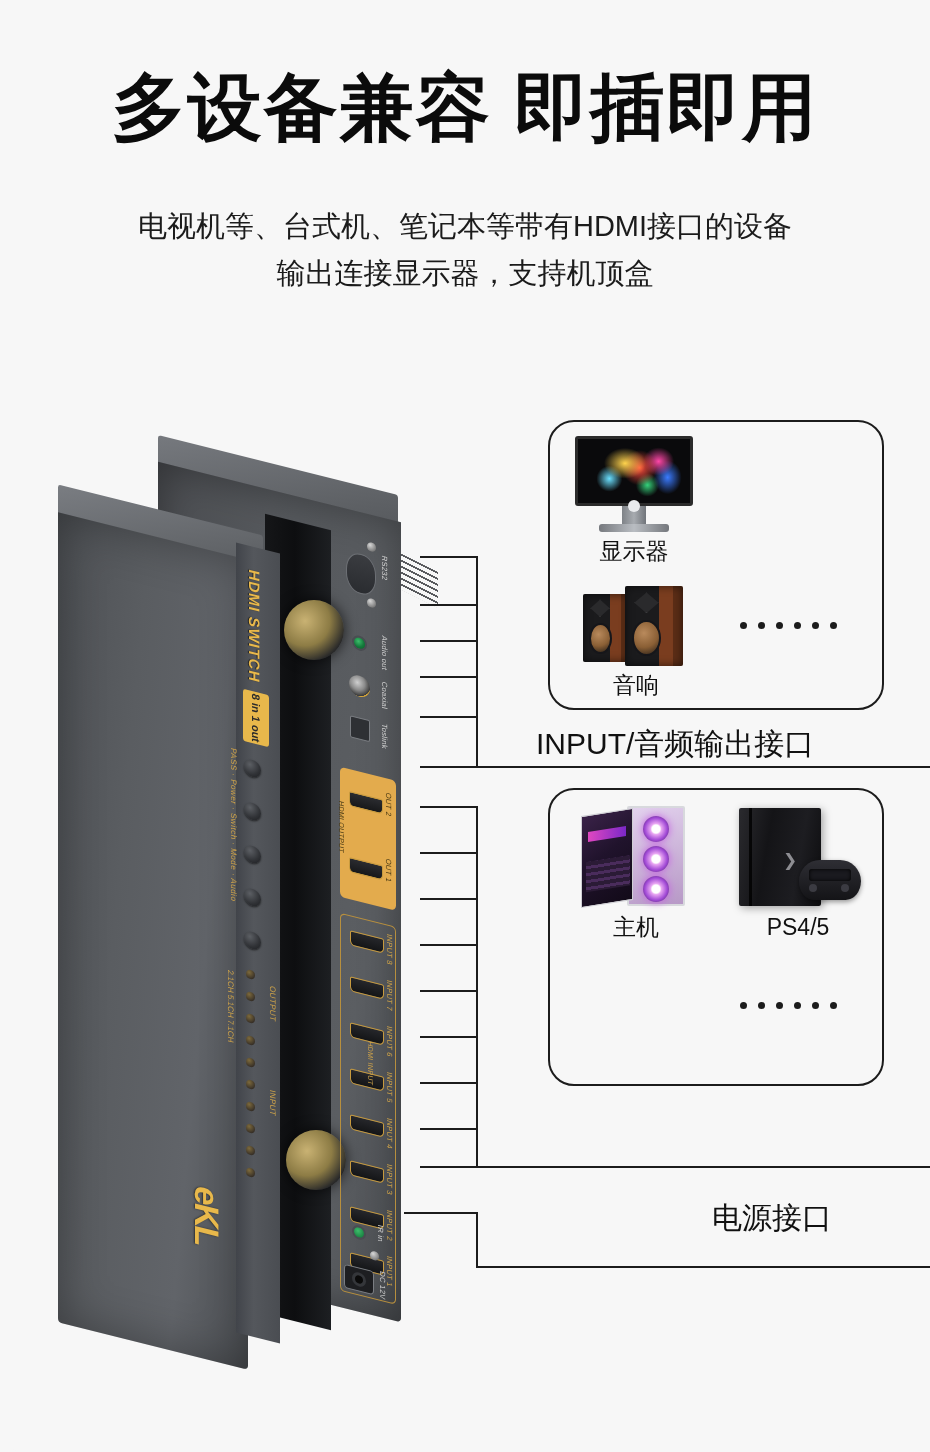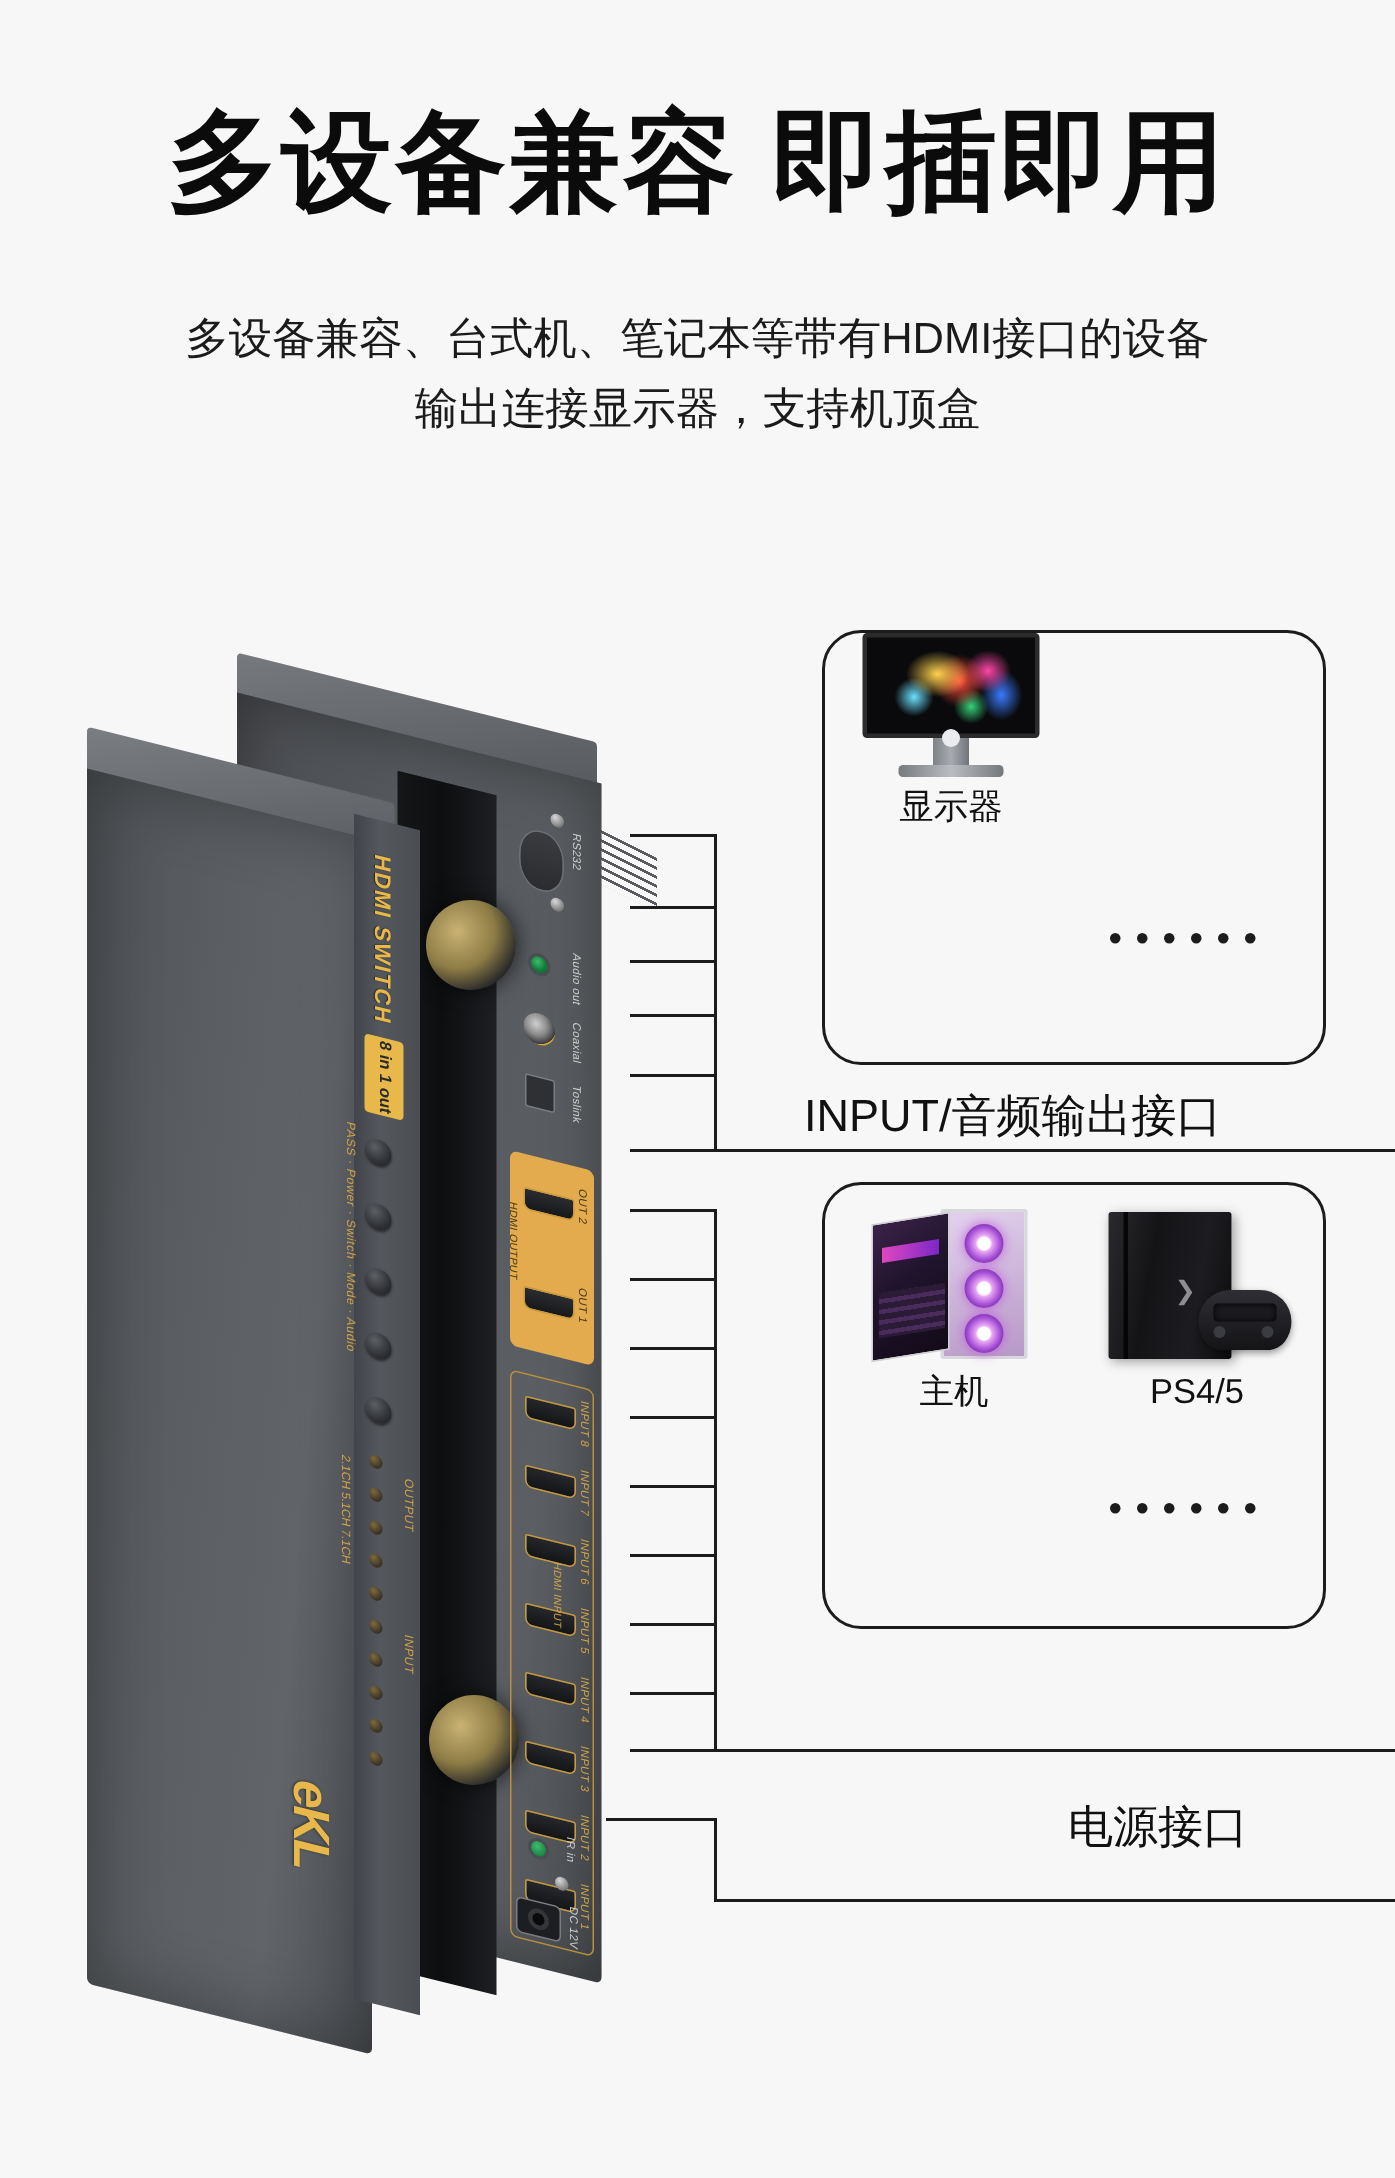--- a/index.html
+++ b/index.html
@@ -371,21 +371,21 @@
     content:""; position:absolute; left:26px; top:3px; width:76px; height:5px;
     border-radius:2px; background:#2e3034;
   }
 </style>
 </head>
 <body>
 
 <div id="page">
 
   <div class="headline">多设备兼容 即插即用</div>
-  <div class="subline l1">多设备兼容、台式机、笔记本等带有HDMI接口的设备</div>
+  <div class="subline l1">电视机等、台式机、笔记本等带有HDMI接口的设备</div>
   <div class="subline l2">输出连接显示器，支持机顶盒</div>
 
   <div id="device">
 
     <div class="rear-top">
       <div class="vents v2"></div>
     </div>
     <div class="rear-body"></div>
 
     <div class="gap-dark"></div>
@@ -506,30 +506,43 @@
   </div>
 
   <div class="ladder">
     <div class="rung" style="left:404px; top:1212px; width:72px;"></div>
     <div class="spine" style="left:476px; top:1212px; height:56px;"></div>
     <div class="rule" style="left:476px; top:1266px; width:454px;"></div>
   </div>
 
   <div class="catbox" style="left:548px; top:420px; width:336px; height:290px;">
 
-    <div class="item" style="left:14px; top:0; width:140px;">
+    <div class="item" style="left:14px; top:14px; width:140px;">
       <div class="monitor" style="margin:0 auto;">
         <div class="scr"></div>
           <div class="neck"></div>
           <div class="base"></div>
       </div>
       <div class="item-cap">显示器</div>
     </div>
 
 
+    <div class="item" style="left:16px; top:158px; width:140px;">
+      <div class="speakers" style="margin:0 auto;">
+        <div class="sp small">
+            <div class="tw"></div>
+            <div class="wf"></div>
+          </div>
+        <div class="sp big">
+            <div class="tw"></div>
+            <div class="wf"></div>
+          </div>
+      </div>
+      <div class="item-cap">音响</div>
+    </div>
 
     <div class="dots" style="left:190px; top:200px;">
       <i></i>
         <i></i>
         <i></i>
         <i></i>
         <i></i>
         <i></i>
     </div>
   </div>

